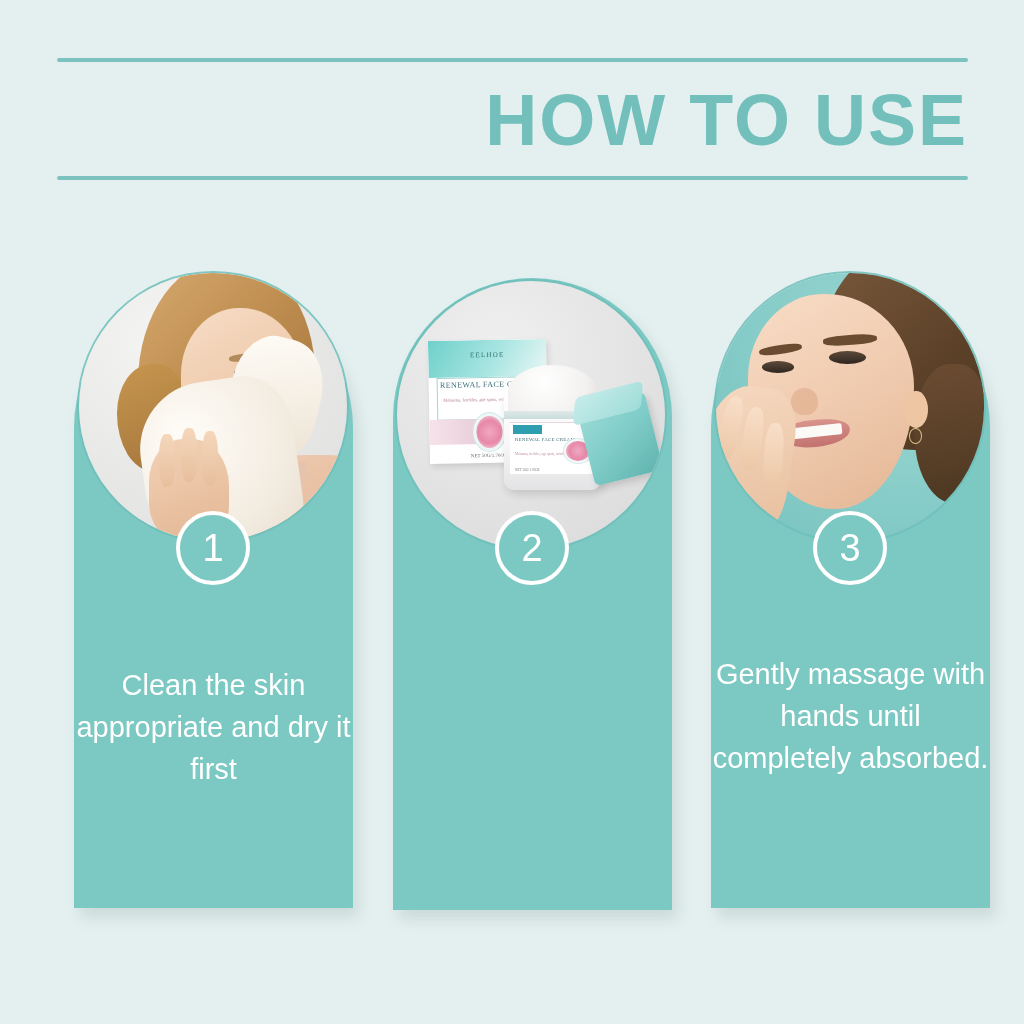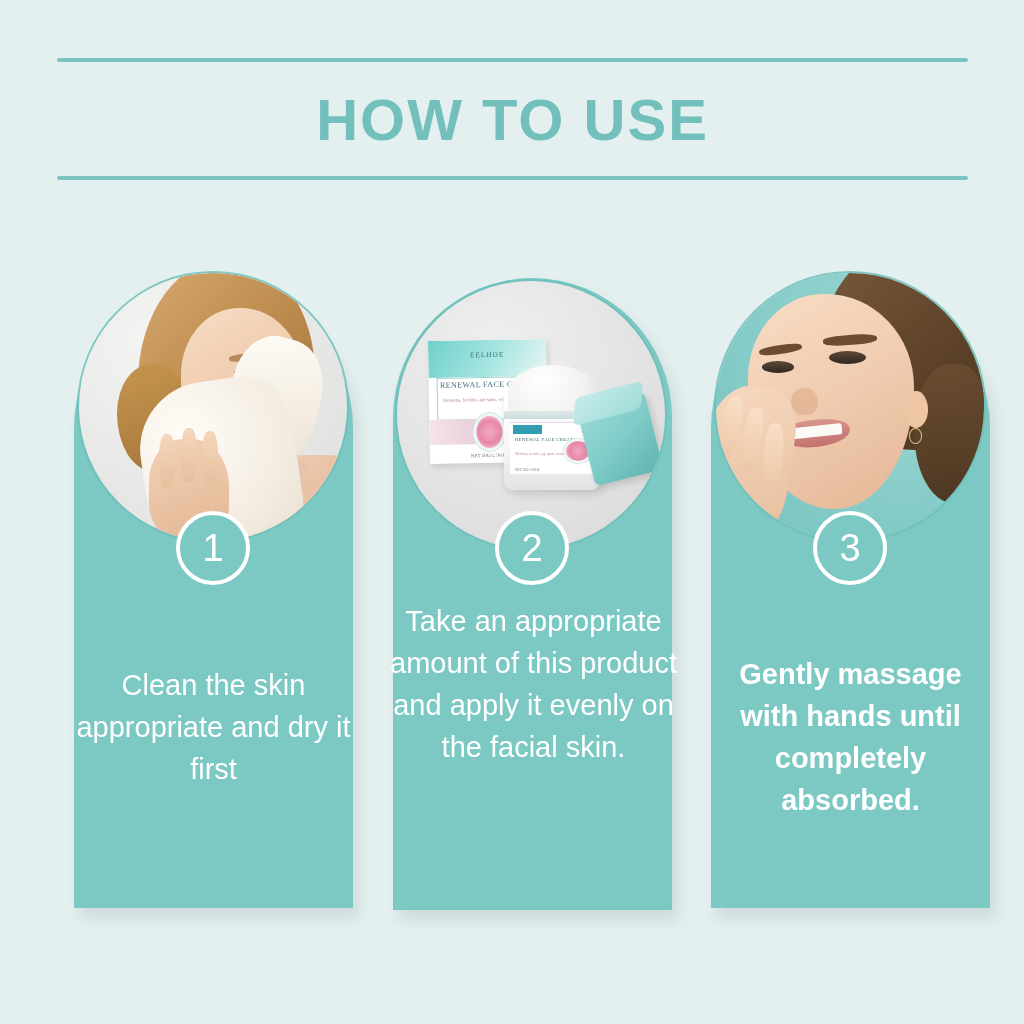--- a/index.html
+++ b/index.html
@@ -34,22 +34,22 @@
     background: #7cc3bf;
     border-radius: 2px;
   }
   .rule.top { margin: 0; }
   .rule.bottom { position: absolute; left: 0; bottom: 0; }
   .title {
     position: absolute;
     left: 0;
     top: 14px;
     width: 100%;
-    text-align: center;
-    font-size: 58px;
+    text-align: right;
+    font-size: 72px;
     line-height: 96px;
     font-weight: 700;
     letter-spacing: 2px;
     color: #72bfbb;
     white-space: nowrap;
     font-family: "Liberation Sans", sans-serif;
   }
 
   
   .cards {
@@ -464,21 +464,21 @@
     position: absolute;
     text-align: center;
     color: #ffffff;
     font-size: 29px;
     line-height: 42px;
     font-weight: 400;
     font-family: "Liberation Sans", sans-serif;
   }
   .cap-1 { left: 58px;  top: 664px; width: 279px; }
   .cap-2 { left: 373px; top: 600px; width: 289px; }
-  .cap-3 { left: 695px; top: 653px; width: 279px; font-weight: bold; }
+  .cap-3 { left: 695px; top: 653px; width: 279px; }
 </style>
 </head>
 <body>
 
 <div class="page">
 
   <div class="header">
     <div class="rule top"></div>
     <div class="title">HOW TO USE</div>
     <div class="rule bottom"></div>
@@ -565,17 +565,16 @@
         <div class="p3-fing" style="left:10%;top:50%;transform:rotate(8deg);"></div>
         <div class="p3-fing" style="left:18%;top:56%;transform:rotate(4deg);"></div>
       </div>
     </div>
 
     <div class="badge badge-1">1</div>
     <div class="badge badge-2">2</div>
     <div class="badge badge-3">3</div>
 
     <div class="caption cap-1">Clean the skin appropriate and dry it first</div>
-    <div class="caption cap-2">Take an appropriate amount of this product and apply it evenly on the facial skin.</div>
     <div class="caption cap-3">Gently massage with hands until completely absorbed.</div>
 
   </div>
 </div>
 
 </body></html>

